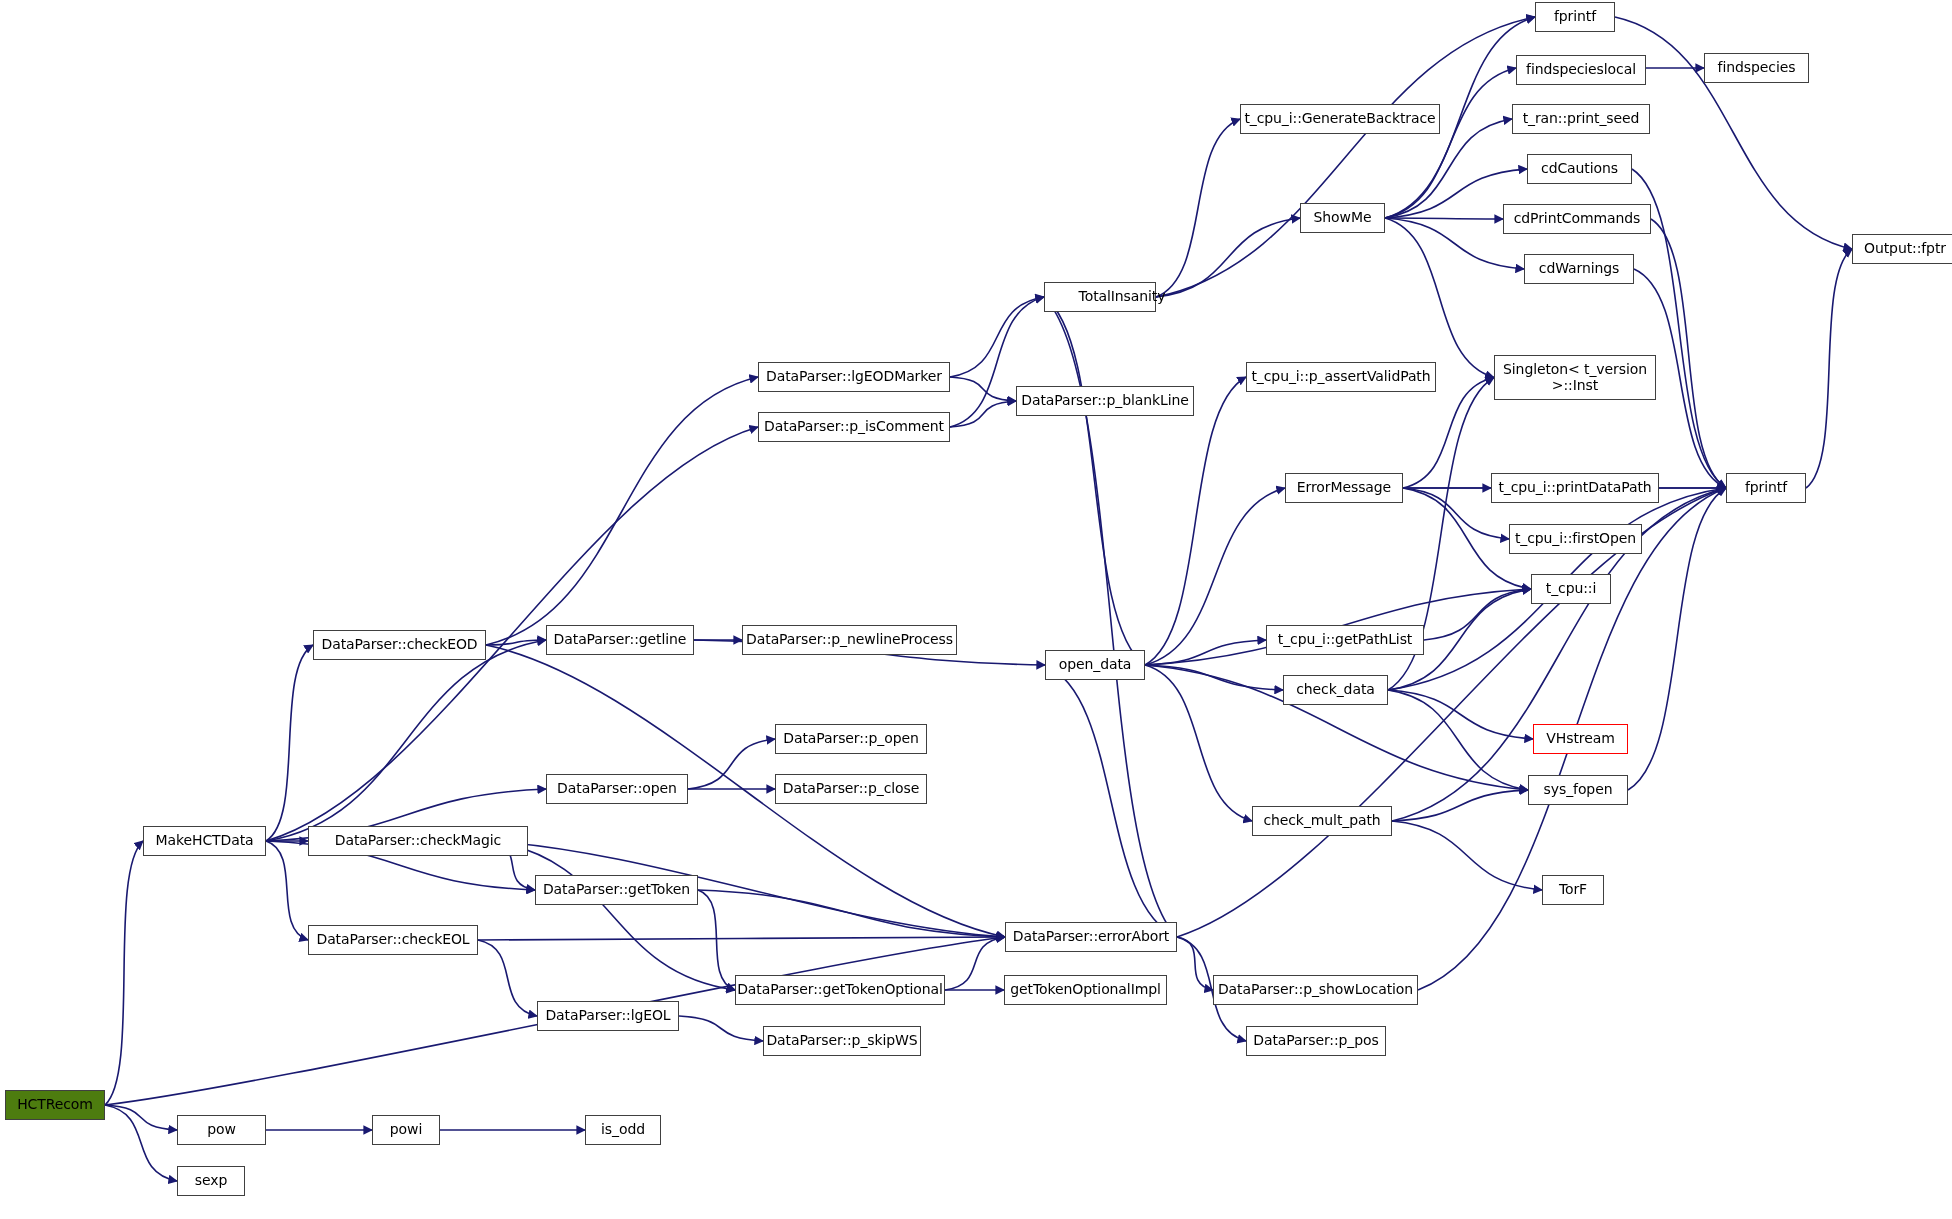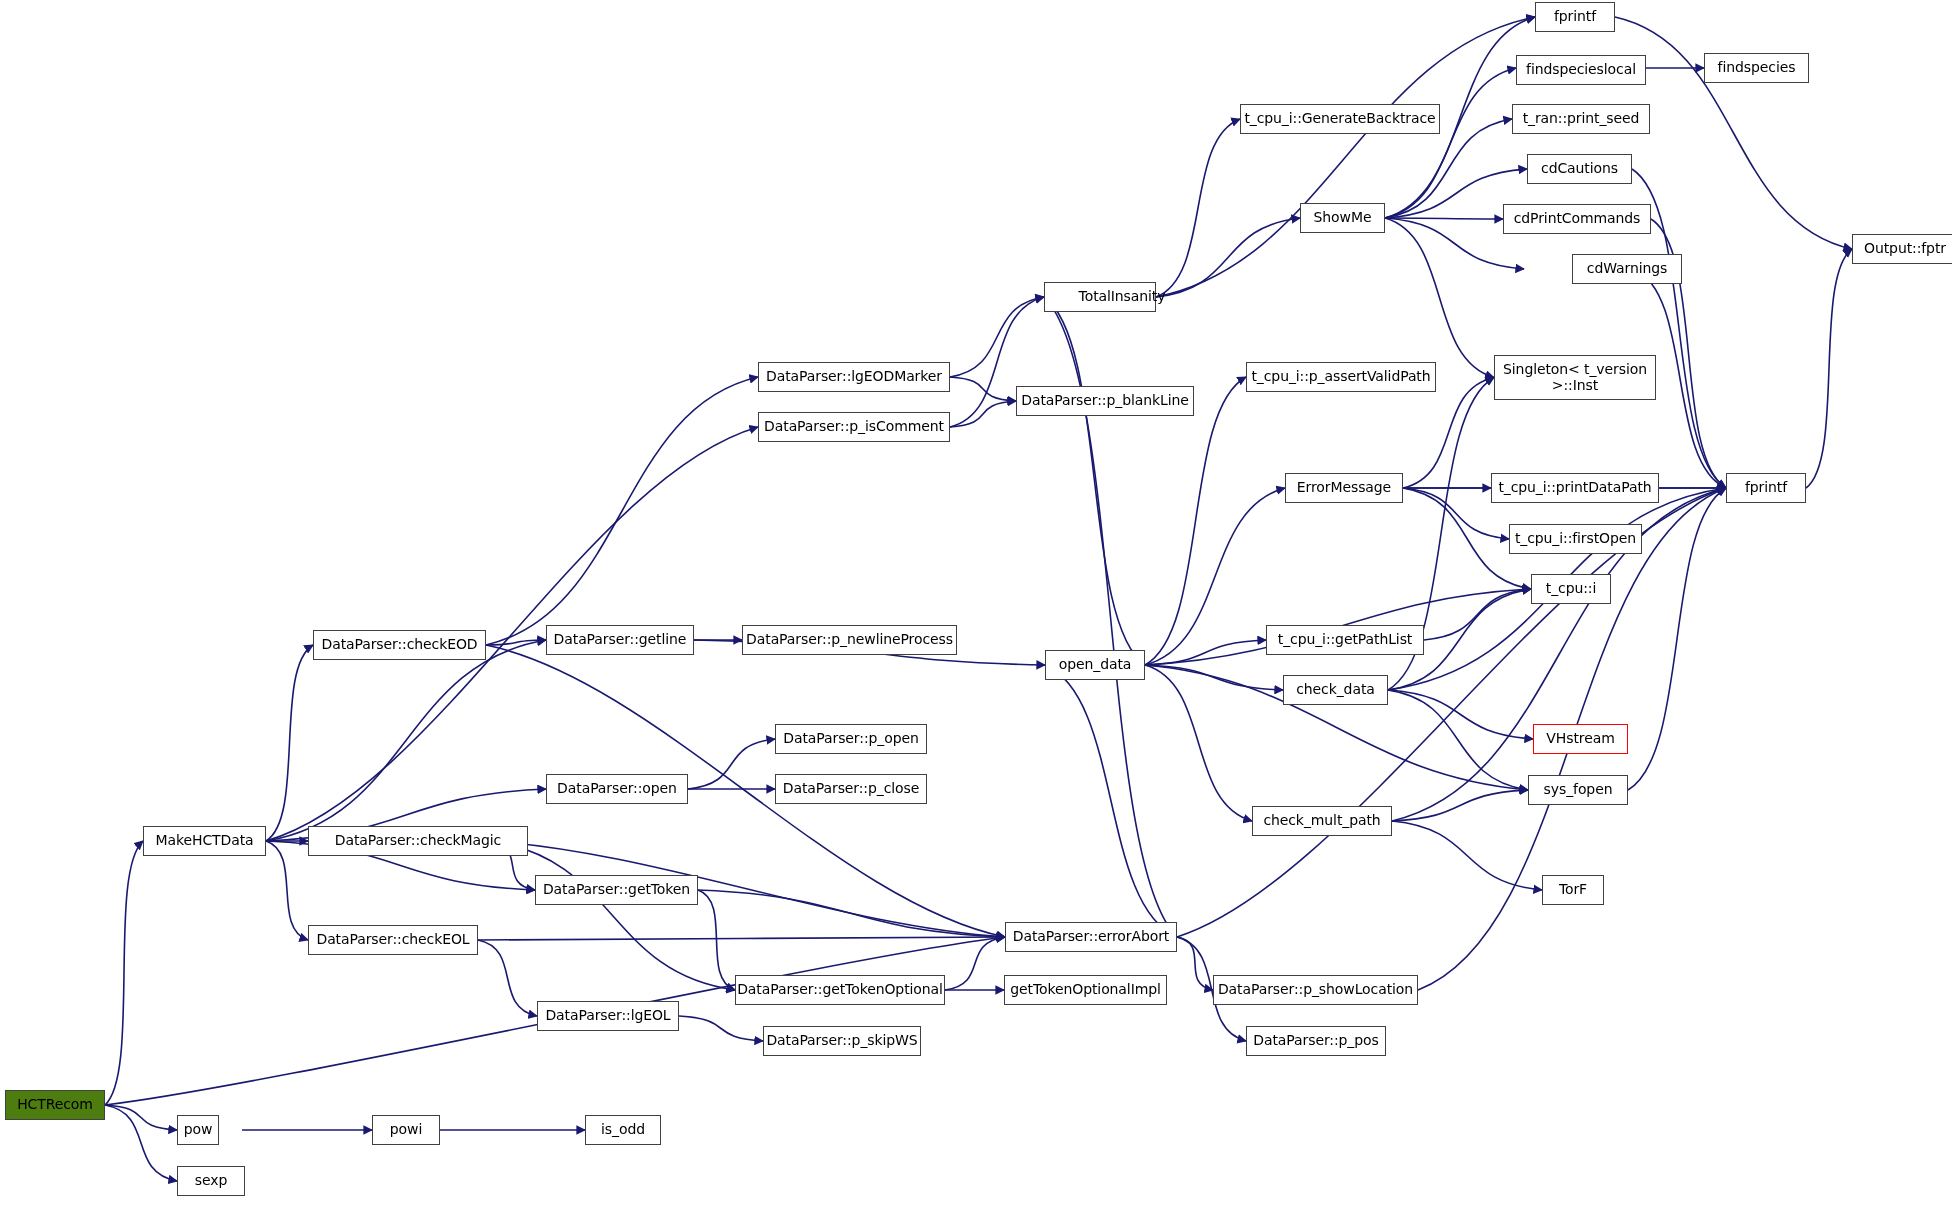--- a/index.html
+++ b/index.html
@@ -140,21 +140,21 @@
         <path d="M 1806 488 C 1844.7 459.32 1813.3 277.68 1852 249" marker-end="url(#arrow)"></path>
       </g>
   </svg>
   <div id="nodes-layer">
       <div class="node" style="left: 1535px; top: 2px; width: 80px; height: 30px;">fprintf</div>
       <div class="node" style="left: 1516px; top: 55px; width: 130px; height: 30px;">findspecieslocal</div>
       <div class="node" style="left: 1704px; top: 53px; width: 105px; height: 30px;">findspecies</div>
       <div class="node" style="left: 1512px; top: 104px; width: 138px; height: 30px;">t_ran::print_seed</div>
       <div class="node" style="left: 1527px; top: 154px; width: 105px; height: 30px;">cdCautions</div>
       <div class="node" style="left: 1503px; top: 204px; width: 148px; height: 30px;">cdPrintCommands</div>
-      <div class="node" style="left: 1572px; top: 254px; width: 110px; height: 30px;">cdWarnings</div>
+      <div class="node" style="left: 1524px; top: 254px; width: 110px; height: 30px;">cdWarnings</div>
       <div class="node" style="left: 1852px; top: 234px; width: 106px; height: 30px;">Output::fptr</div>
       <div class="node" style="left: 1240px; top: 104px; width: 200px; height: 30px;">t_cpu_i::GenerateBacktrace</div>
       <div class="node" style="left: 1300px; top: 203px; width: 85px; height: 30px;">ShowMe</div>
       <div class="node" style="left: 1044px; top: 282px; width: 112px; height: 30px; padding-left: 44px;">TotalInsanity</div>
       <div class="node" style="left: 758px; top: 362px; width: 192px; height: 30px;">DataParser::lgEODMarker</div>
       <div class="node" style="left: 758px; top: 412px; width: 192px; height: 30px;">DataParser::p_isComment</div>
       <div class="node" style="left: 1016px; top: 386px; width: 178px; height: 30px;">DataParser::p_blankLine</div>
       <div class="node" style="left: 1246px; top: 362px; width: 190px; height: 30px;">t_cpu_i::p_assertValidPath</div>
       <div class="node" style="left: 1494px; top: 355px; width: 162px; height: 45px;">Singleton&lt; t_version
 &gt;::Inst</div>
@@ -181,18 +181,18 @@
       <div class="node" style="left: 535px; top: 875px; width: 163px; height: 30px;">DataParser::getToken</div>
       <div class="node" style="left: 308px; top: 925px; width: 170px; height: 30px;">DataParser::checkEOL</div>
       <div class="node" style="left: 1005px; top: 922px; width: 172px; height: 30px;">DataParser::errorAbort</div>
       <div class="node" style="left: 735px; top: 975px; width: 210px; height: 30px;">DataParser::getTokenOptional</div>
       <div class="node" style="left: 1004px; top: 975px; width: 163px; height: 30px;">getTokenOptionalImpl</div>
       <div class="node" style="left: 1213px; top: 975px; width: 205px; height: 30px;">DataParser::p_showLocation</div>
       <div class="node" style="left: 537px; top: 1001px; width: 142px; height: 30px;">DataParser::lgEOL</div>
       <div class="node" style="left: 763px; top: 1026px; width: 158px; height: 30px;">DataParser::p_skipWS</div>
       <div class="node" style="left: 1246px; top: 1026px; width: 140px; height: 30px;">DataParser::p_pos</div>
       <div class="node root" style="left: 5px; top: 1090px; width: 100px; height: 30px;">HCTRecom</div>
-      <div class="node" style="left: 177px; top: 1115px; width: 42px; height: 30px;">pow</div>
+      <div class="node" style="left: 177px; top: 1115px; width: 89px; height: 30px;">pow</div>
       <div class="node" style="left: 372px; top: 1115px; width: 68px; height: 30px;">powi</div>
       <div class="node" style="left: 585px; top: 1115px; width: 76px; height: 30px;">is_odd</div>
       <div class="node" style="left: 177px; top: 1166px; width: 68px; height: 30px;">sexp</div>
     </div>
 </div>
 
 </body></html>

